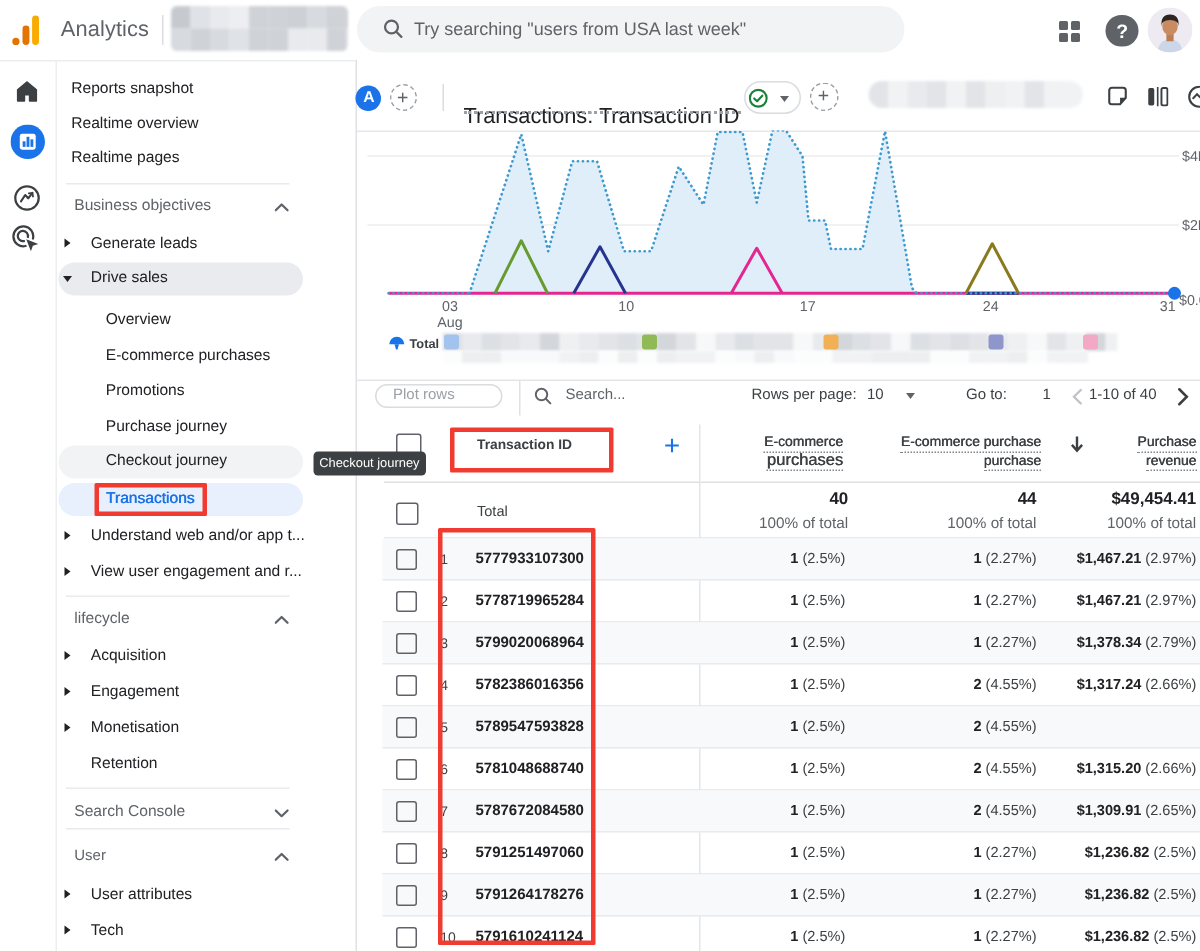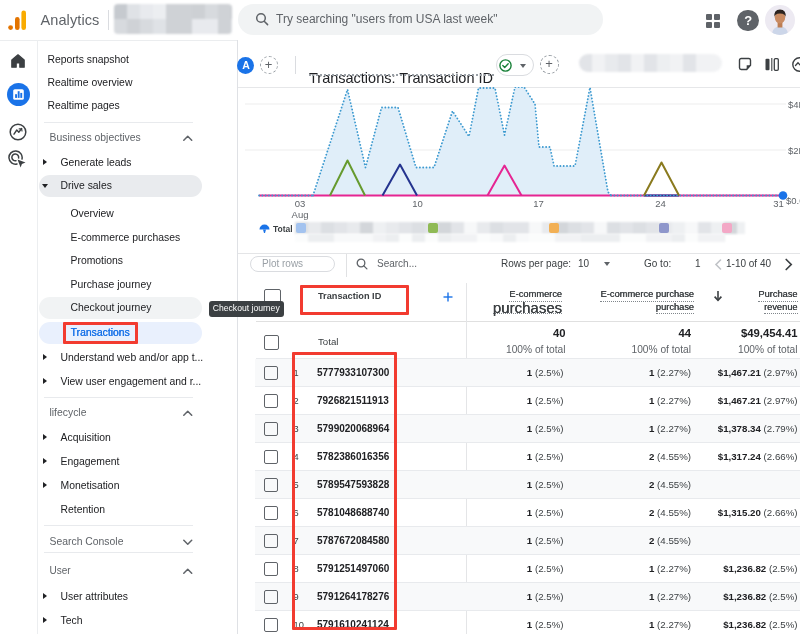--- a/index.html
+++ b/index.html
@@ -313,21 +313,21 @@
 <path d="M2.2 1.5 L7.2 6.5 L2.2 11.5" fill="none" stroke="#3c4043" stroke-width="1.7" stroke-linecap="round"></path>
 </svg>
 <div style="position:absolute;left:264px;top:289px;width:16.5px;height:16.5px;border:1.7px solid #5f6368;border-radius:2px"></div>
 <div style="position:absolute;left:318px;top:288px;height:17px;line-height:17px;font-size:9.2px;color:#3c4043;font-weight:700;white-space:nowrap;">Transaction ID</div>
 <svg style="position:absolute;left:442.5px;top:291.5px" width="10" height="10" viewBox="0 0 10 10">
 <line x1="5" y1="0.5" x2="5" y2="9.5" stroke="#1a73e8" stroke-width="1.4"></line>
 <line x1="0.5" y1="5" x2="9.5" y2="5" stroke="#1a73e8" stroke-width="1.4"></line>
 </svg>
 <div style="position:absolute;left:300px;top:285px;width:108.5px;height:29.5px;border:3px solid #f23b30;border-radius:1px"></div>
 <div style="position:absolute;right:238px;top:289px;font-size:9.3px;color:#3c4043;text-shadow:0.3px 0 0 #3c4043;white-space:nowrap;border-bottom:1.4px dotted #80868b;line-height:11.5px">E-commerce</div>
-<div style="position:absolute;right:238px;top:301.5px;font-size:15px;color:#3c4043;text-shadow:0.3px 0 0 #3c4043;white-space:nowrap;border-bottom:1.4px dotted #80868b;line-height:11.5px">purchases</div>
+<div style="position:absolute;right:238px;top:301.5px;font-size:11px;color:#3c4043;text-shadow:0.3px 0 0 #3c4043;white-space:nowrap;border-bottom:1.4px dotted #80868b;line-height:11.5px">purchases</div>
 <div style="position:absolute;right:106px;top:289px;font-size:9.3px;color:#3c4043;text-shadow:0.3px 0 0 #3c4043;white-space:nowrap;border-bottom:1.4px dotted #80868b;line-height:11.5px">E-commerce purchase</div>
 <div style="position:absolute;right:106px;top:301.5px;font-size:9.3px;color:#3c4043;text-shadow:0.3px 0 0 #3c4043;white-space:nowrap;border-bottom:1.4px dotted #80868b;line-height:11.5px">purchase</div>
 <div style="position:absolute;right:2.5px;top:289px;font-size:9.3px;color:#3c4043;text-shadow:0.3px 0 0 #3c4043;white-space:nowrap;border-bottom:1.4px dotted #80868b;line-height:11.5px">Purchase</div>
 <div style="position:absolute;right:2.5px;top:301.5px;font-size:9.3px;color:#3c4043;text-shadow:0.3px 0 0 #3c4043;white-space:nowrap;border-bottom:1.4px dotted #80868b;line-height:11.5px">revenue</div>
 <svg style="position:absolute;left:713px;top:290px" width="10" height="12" viewBox="0 0 10 12">
 <line x1="5" y1="1" x2="5" y2="10.2" stroke="#3c4043" stroke-width="1.6"></line>
 <path d="M1.6 6.6 L5 10.4 L8.4 6.6" fill="none" stroke="#3c4043" stroke-width="1.6"></path>
 </svg>
 <div style="position:absolute;left:256px;top:320.5px;width:544px;height:1px;background:#e0e0e0"></div>
 <div style="position:absolute;left:465.5px;top:283px;width:1px;height:351px;background:#e4e5e7"></div>
@@ -344,21 +344,21 @@
 <div style="position:absolute;left:255px;top:386.0px;width:545px;height:1px;background:#e8eaed"></div>
 <div style="position:absolute;left:263.5px;top:365.5px;width:14px;height:14px;border:1.7px solid #5f6368;border-radius:2px"></div>
 <div style="position:absolute;left:293.5px;top:358.5px;height:28.0px;line-height:28.0px;font-size:9.3px;color:#3c4043;font-weight:400;white-space:nowrap;">1</div>
 <div style="position:absolute;left:317px;top:358.5px;height:28.0px;line-height:28.0px;font-size:10px;color:#202124;font-weight:700;white-space:nowrap;">5777933107300</div>
 <div style="position:absolute;right:236.5px;top:358.5px;height:28.0px;line-height:28.0px;font-size:9.7px;color:#202124;font-weight:400;white-space:nowrap;"><b style="display:inline;color:#202124">1</b> <span style="color:#3c4043">(2.5%)</span></div>
 <div style="position:absolute;right:109px;top:358.5px;height:28.0px;line-height:28.0px;font-size:9.7px;color:#202124;font-weight:400;white-space:nowrap;"><b style="display:inline;color:#202124">1</b> <span style="color:#3c4043">(2.27%)</span></div>
 <div style="position:absolute;right:2.5px;top:358.5px;height:28.0px;line-height:28.0px;font-size:9.7px;color:#202124;font-weight:400;white-space:nowrap;"><b style="display:inline;color:#202124">$1,467.21</b> <span style="color:#3c4043">(2.97%)</span></div>
 <div style="position:absolute;left:255px;top:414.0px;width:545px;height:1px;background:#e8eaed"></div>
 <div style="position:absolute;left:263.5px;top:393.5px;width:14px;height:14px;border:1.7px solid #5f6368;border-radius:2px"></div>
 <div style="position:absolute;left:293.5px;top:386.5px;height:28.0px;line-height:28.0px;font-size:9.3px;color:#3c4043;font-weight:400;white-space:nowrap;">2</div>
-<div style="position:absolute;left:317px;top:386.5px;height:28.0px;line-height:28.0px;font-size:10px;color:#202124;font-weight:700;white-space:nowrap;">7926821511913</div>
+<div style="position:absolute;left:317px;top:386.5px;height:28.0px;line-height:28.0px;font-size:10px;color:#202124;font-weight:700;white-space:nowrap;">5778719965284</div>
 <div style="position:absolute;right:236.5px;top:386.5px;height:28.0px;line-height:28.0px;font-size:9.7px;color:#202124;font-weight:400;white-space:nowrap;"><b style="display:inline;color:#202124">1</b> <span style="color:#3c4043">(2.5%)</span></div>
 <div style="position:absolute;right:109px;top:386.5px;height:28.0px;line-height:28.0px;font-size:9.7px;color:#202124;font-weight:400;white-space:nowrap;"><b style="display:inline;color:#202124">1</b> <span style="color:#3c4043">(2.27%)</span></div>
 <div style="position:absolute;right:2.5px;top:386.5px;height:28.0px;line-height:28.0px;font-size:9.7px;color:#202124;font-weight:400;white-space:nowrap;"><b style="display:inline;color:#202124">$1,467.21</b> <span style="color:#3c4043">(2.97%)</span></div>
 <div style="position:absolute;left:255px;top:414.5px;width:545px;height:28.0px;background:#f8f9fa"></div>
 <div style="position:absolute;left:255px;top:442.0px;width:545px;height:1px;background:#e8eaed"></div>
 <div style="position:absolute;left:263.5px;top:421.5px;width:14px;height:14px;border:1.7px solid #5f6368;border-radius:2px"></div>
 <div style="position:absolute;left:293.5px;top:414.5px;height:28.0px;line-height:28.0px;font-size:9.3px;color:#3c4043;font-weight:400;white-space:nowrap;">3</div>
 <div style="position:absolute;left:317px;top:414.5px;height:28.0px;line-height:28.0px;font-size:10px;color:#202124;font-weight:700;white-space:nowrap;">5799020068964</div>
 <div style="position:absolute;right:236.5px;top:414.5px;height:28.0px;line-height:28.0px;font-size:9.7px;color:#202124;font-weight:400;white-space:nowrap;"><b style="display:inline;color:#202124">1</b> <span style="color:#3c4043">(2.5%)</span></div>
 <div style="position:absolute;right:109px;top:414.5px;height:28.0px;line-height:28.0px;font-size:9.7px;color:#202124;font-weight:400;white-space:nowrap;"><b style="display:inline;color:#202124">1</b> <span style="color:#3c4043">(2.27%)</span></div>
@@ -384,20 +384,21 @@
 <div style="position:absolute;right:236.5px;top:498.5px;height:28.0px;line-height:28.0px;font-size:9.7px;color:#202124;font-weight:400;white-space:nowrap;"><b style="display:inline;color:#202124">1</b> <span style="color:#3c4043">(2.5%)</span></div>
 <div style="position:absolute;right:109px;top:498.5px;height:28.0px;line-height:28.0px;font-size:9.7px;color:#202124;font-weight:400;white-space:nowrap;"><b style="display:inline;color:#202124">2</b> <span style="color:#3c4043">(4.55%)</span></div>
 <div style="position:absolute;right:2.5px;top:498.5px;height:28.0px;line-height:28.0px;font-size:9.7px;color:#202124;font-weight:400;white-space:nowrap;"><b style="display:inline;color:#202124">$1,315.20</b> <span style="color:#3c4043">(2.66%)</span></div>
 <div style="position:absolute;left:255px;top:526.5px;width:545px;height:28.0px;background:#f8f9fa"></div>
 <div style="position:absolute;left:255px;top:554.0px;width:545px;height:1px;background:#e8eaed"></div>
 <div style="position:absolute;left:263.5px;top:533.5px;width:14px;height:14px;border:1.7px solid #5f6368;border-radius:2px"></div>
 <div style="position:absolute;left:293.5px;top:526.5px;height:28.0px;line-height:28.0px;font-size:9.3px;color:#3c4043;font-weight:400;white-space:nowrap;">7</div>
 <div style="position:absolute;left:317px;top:526.5px;height:28.0px;line-height:28.0px;font-size:10px;color:#202124;font-weight:700;white-space:nowrap;">5787672084580</div>
 <div style="position:absolute;right:236.5px;top:526.5px;height:28.0px;line-height:28.0px;font-size:9.7px;color:#202124;font-weight:400;white-space:nowrap;"><b style="display:inline;color:#202124">1</b> <span style="color:#3c4043">(2.5%)</span></div>
 <div style="position:absolute;right:109px;top:526.5px;height:28.0px;line-height:28.0px;font-size:9.7px;color:#202124;font-weight:400;white-space:nowrap;"><b style="display:inline;color:#202124">2</b> <span style="color:#3c4043">(4.55%)</span></div>
+<div style="position:absolute;right:2.5px;top:526.5px;height:28.0px;line-height:28.0px;font-size:9.7px;color:#202124;font-weight:400;white-space:nowrap;"><b style="display:inline;color:#202124">$1,309.91</b> <span style="color:#3c4043">(2.65%)</span></div>
 <div style="position:absolute;left:255px;top:582.0px;width:545px;height:1px;background:#e8eaed"></div>
 <div style="position:absolute;left:263.5px;top:561.5px;width:14px;height:14px;border:1.7px solid #5f6368;border-radius:2px"></div>
 <div style="position:absolute;left:293.5px;top:554.5px;height:28.0px;line-height:28.0px;font-size:9.3px;color:#3c4043;font-weight:400;white-space:nowrap;">8</div>
 <div style="position:absolute;left:317px;top:554.5px;height:28.0px;line-height:28.0px;font-size:10px;color:#202124;font-weight:700;white-space:nowrap;">5791251497060</div>
 <div style="position:absolute;right:236.5px;top:554.5px;height:28.0px;line-height:28.0px;font-size:9.7px;color:#202124;font-weight:400;white-space:nowrap;"><b style="display:inline;color:#202124">1</b> <span style="color:#3c4043">(2.5%)</span></div>
 <div style="position:absolute;right:109px;top:554.5px;height:28.0px;line-height:28.0px;font-size:9.7px;color:#202124;font-weight:400;white-space:nowrap;"><b style="display:inline;color:#202124">1</b> <span style="color:#3c4043">(2.27%)</span></div>
 <div style="position:absolute;right:2.5px;top:554.5px;height:28.0px;line-height:28.0px;font-size:9.7px;color:#202124;font-weight:400;white-space:nowrap;"><b style="display:inline;color:#202124">$1,236.82</b> <span style="color:#3c4043">(2.5%)</span></div>
 <div style="position:absolute;left:255px;top:582.5px;width:545px;height:28.0px;background:#f8f9fa"></div>
 <div style="position:absolute;left:255px;top:610.0px;width:545px;height:1px;background:#e8eaed"></div>
 <div style="position:absolute;left:263.5px;top:589.5px;width:14px;height:14px;border:1.7px solid #5f6368;border-radius:2px"></div>

